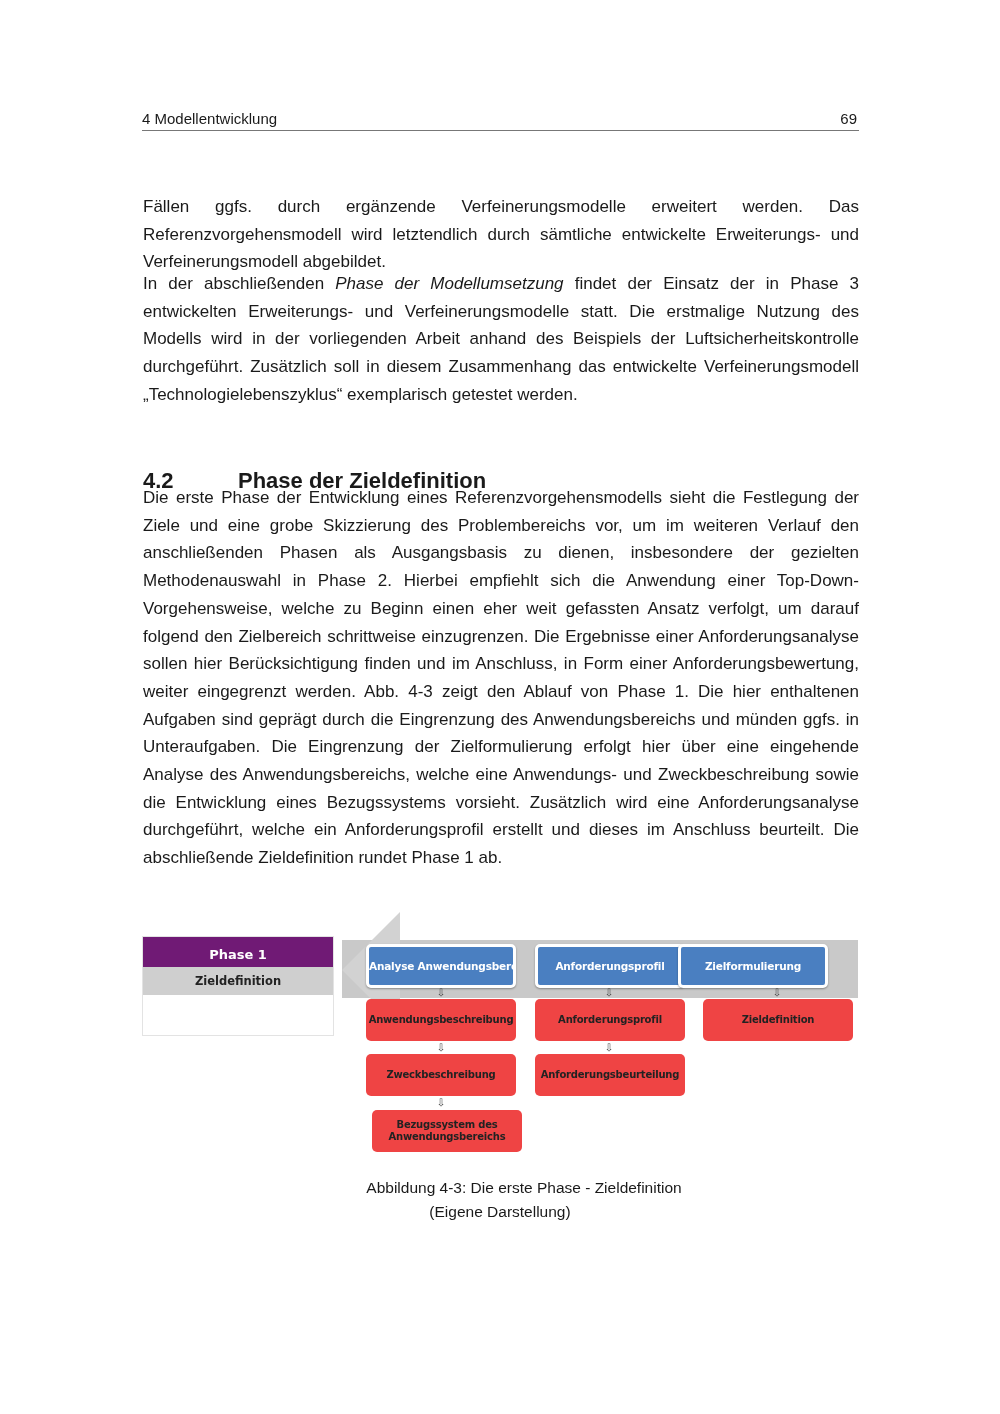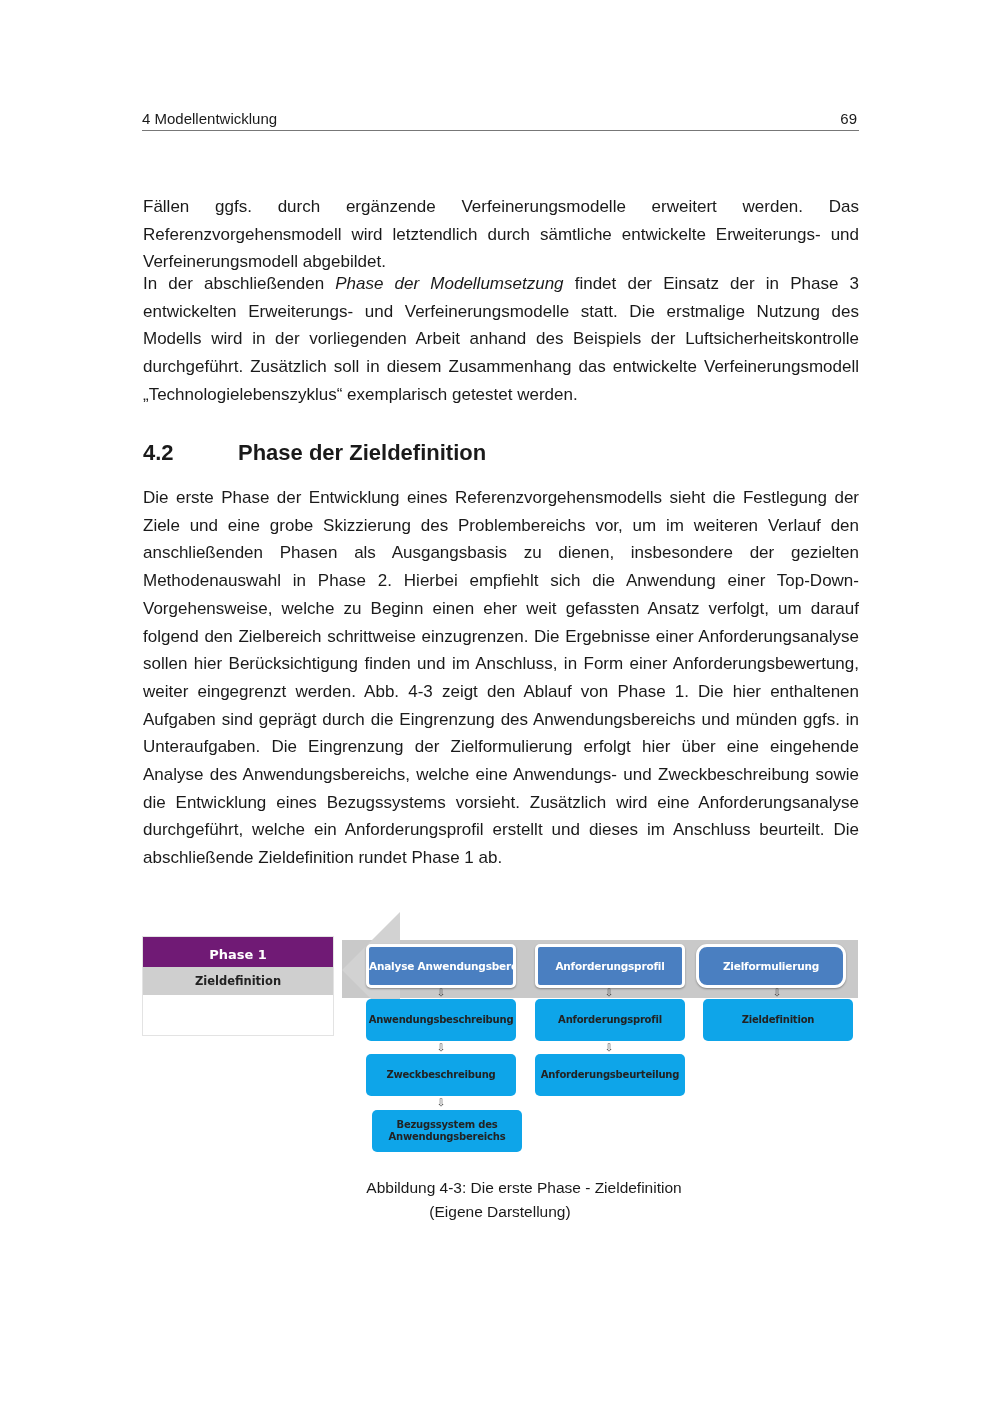--- a/index.html
+++ b/index.html
@@ -2,30 +2,30 @@
 <html><head>
   <meta charset="utf-8">
   <style>
     html, body { margin: 0; padding: 0; background: #ffffff; }
     body { width: 1000px; height: 1414px; position: relative; overflow: hidden; font-family: "Liberation Sans", sans-serif; color: #1a1a1a; }
     .header { position: absolute; left: 142px; top: 108px; width: 717px; height: 22px; border-bottom: 1.5px solid #777; }
     .header .title { position: absolute; left: 0; top: 2px; font-size: 15px; }
     .header .page { position: absolute; right: 2px; top: 2px; font-size: 15px; }
     .para { position: absolute; left: 143px; width: 716px; font-size: 17px; line-height: 27.7px; text-align: justify; margin: 0; }
     .para em { font-style: italic; }
-    .h2 { position: absolute; left: 143px; top: 440px; font-size: 22px; font-weight: bold; margin: 0; }
+    .h2 { position: absolute; left: 143px; top: 468px; font-size: 22px; font-weight: bold; margin: 0; }
     .h2 .num { display: inline-block; width: 95px; }
     .fig { position: absolute; left: 142px; top: 912px; width: 720px; height: 250px; }
     .band { position: absolute; left: 200px; top: 28px; width: 516px; height: 58px; background: #c9c9c9; }
     .arrowhead { position: absolute; left: 200px; top: 0; width: 0; height: 0; border-top: 58px solid transparent; border-bottom: 58px solid transparent; border-right: 58px solid #d2d2d2; }
     .phasebox { position: absolute; left: 0; top: 24px; width: 190px; height: 98px; border: 1px solid #e3e3e3; background: #fff; }
     .phasebox .ph1 { height: 30px; background: #701a75; color: #fff; font-weight: bold; font-size: 13px; text-align: center; line-height: 36px; font-family: "DejaVu Sans", sans-serif; }
     .phasebox .ph2 { height: 28px; background: #cfcfcf; color: #222; font-weight: bold; font-size: 11.5px; text-align: center; line-height: 28px; font-family: "DejaVu Sans", sans-serif; }
     .bluebox { position: absolute; width: 144px; height: 38px; background: #4a7fc1; border: 3px solid #ffffff; border-radius: 5px; box-shadow: 0 1px 2px rgba(0,0,0,0.35); color: #fff; font-weight: bold; font-size: 10.5px; text-align: center; line-height: 38px; font-family: "DejaVu Sans", sans-serif; letter-spacing: -0.2px; white-space: nowrap; overflow: hidden; }
-    .greybox { position: absolute; width: 150px; height: 42px; background: #0ea5e9; border-radius: 5px; color: #222; font-weight: bold; font-size: 10px; text-align: center; display: flex; align-items: center; justify-content: center; font-family: "DejaVu Sans", sans-serif; line-height: 12px; letter-spacing: -0.2px; }
+    .greybox { position: absolute; width: 150px; height: 42px; background: #ef4444; border-radius: 5px; color: #222; font-weight: bold; font-size: 10px; text-align: center; display: flex; align-items: center; justify-content: center; font-family: "DejaVu Sans", sans-serif; line-height: 12px; letter-spacing: -0.2px; }
     .darrow { position: absolute; width: 10px; height: 10px; color: #444; font-size: 10px; line-height: 10px; text-align: center; font-family: "DejaVu Sans", sans-serif; }
     .caption { position: absolute; left: 0; width: 1000px; text-align: center; font-size: 15.5px; line-height: 24px; }
   </style>
 </head>
 <body>
 
 <div class="header">
   <span class="title">4 Modellentwicklung</span>
   <span class="page">69</span>
 </div>
@@ -55,19 +55,19 @@
   <div class="greybox" style="left:224px; top:142px;">Zweckbeschreibung</div>
   <div class="darrow" style="left:294px; top:186px;">⇩</div>
   <div class="greybox" style="left:230px; top:198px; padding:0 10px; box-sizing:border-box;">Bezugssystem des Anwendungsbereichs</div>
 
   <div class="bluebox" style="left:393px; top:32px;">Anforderungsprofil</div>
   <div class="darrow" style="left:462px; top:76px;">⇩</div>
   <div class="greybox" style="left:393px; top:87px;">Anforderungsprofil</div>
   <div class="darrow" style="left:462px; top:131px;">⇩</div>
   <div class="greybox" style="left:393px; top:142px;">Anforderungsbeurteilung</div>
 
-  <div class="bluebox" style="left:554px; top:32px;border-radius:11px;">Zielformulierung</div>
+  <div class="bluebox" style="left:536px; top:32px;">Zielformulierung</div>
   <div class="darrow" style="left:630px; top:76px;">⇩</div>
   <div class="greybox" style="left:561px; top:87px;">Zieldefinition</div>
 </div>
 
 <div class="caption" style="top:1176px;padding-left:24px;">Abbildung 4-3: Die erste Phase - Zieldefinition</div>
 <div class="caption" style="top:1200px;">(Eigene Darstellung)</div>
 
 </body></html>

